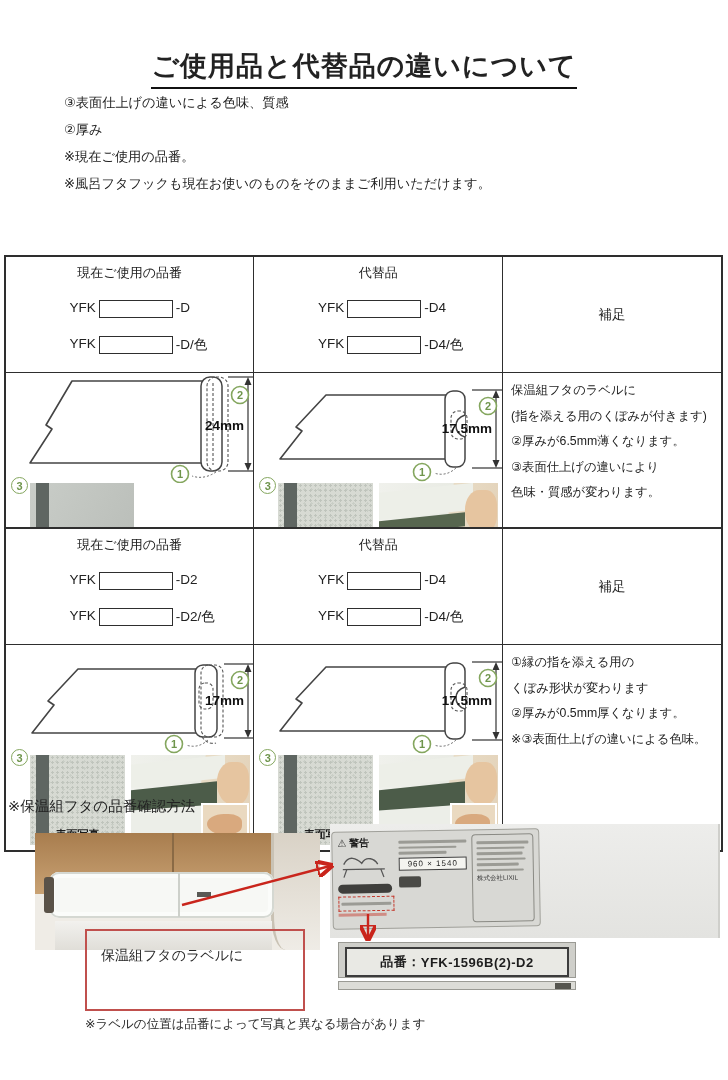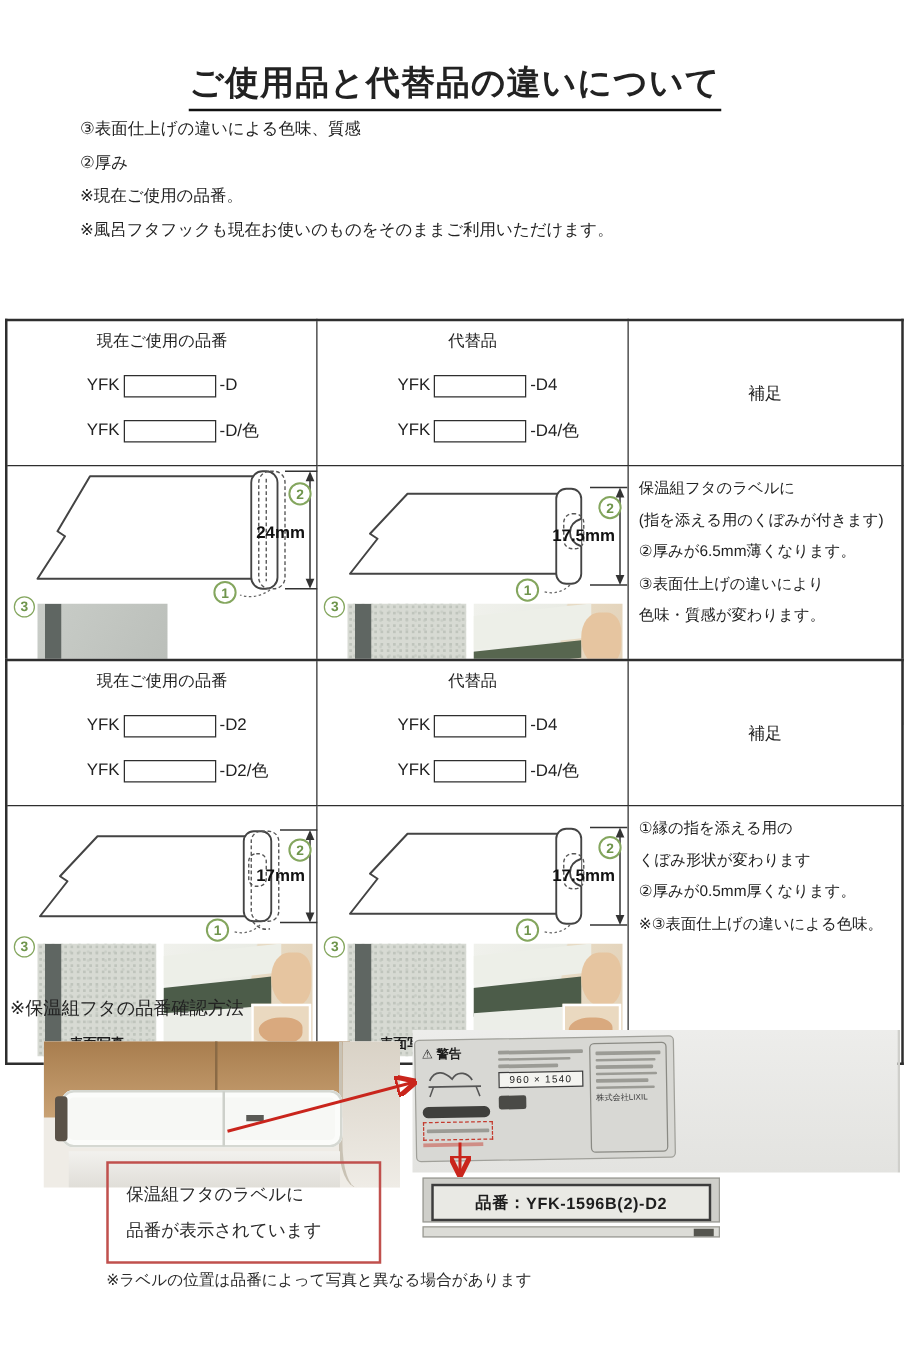--- a/index.html
+++ b/index.html
@@ -452,21 +452,20 @@
         <span>：</span>
         <span>YFK-1596B(2)-D2</span>
     </div>
   </div>
   <div class="plate2">
     <div class="sq"></div>
   </div>
 
   <div class="caption">
     <div>保温組フタのラベルに</div>
-    <div>品番が表示されています</div>
   </div>
 
   <div class="footnote">※ラベルの位置は品番によって写真と異なる場合があります</div>
 
   <svg class="arrows" viewBox="0 0 728 290">
     <defs>
       <marker id="ah" viewBox="0 0 10 10" refX="8" refY="5" markerWidth="7" markerHeight="7" orient="auto">
         <path d="M0,0 L10,5 L0,10 z" fill="#c9251c"></path>
       </marker>
     </defs>

